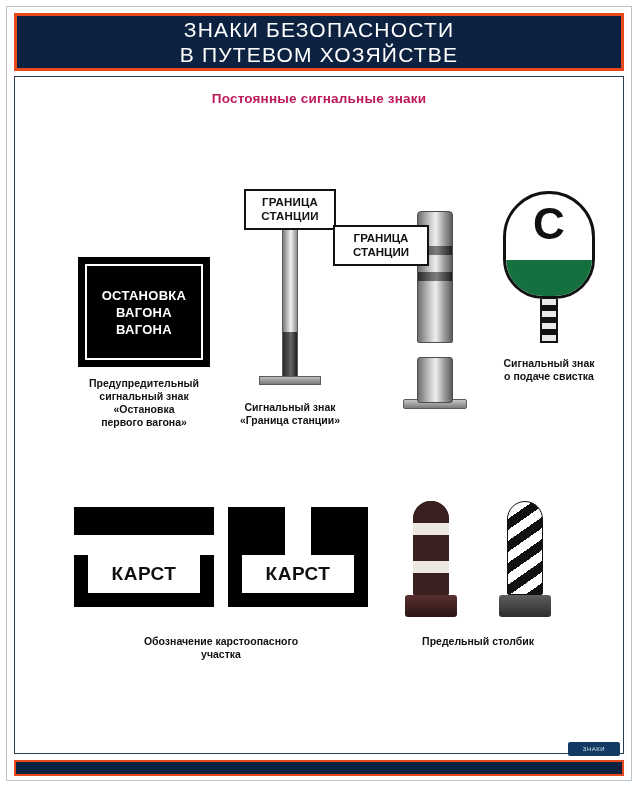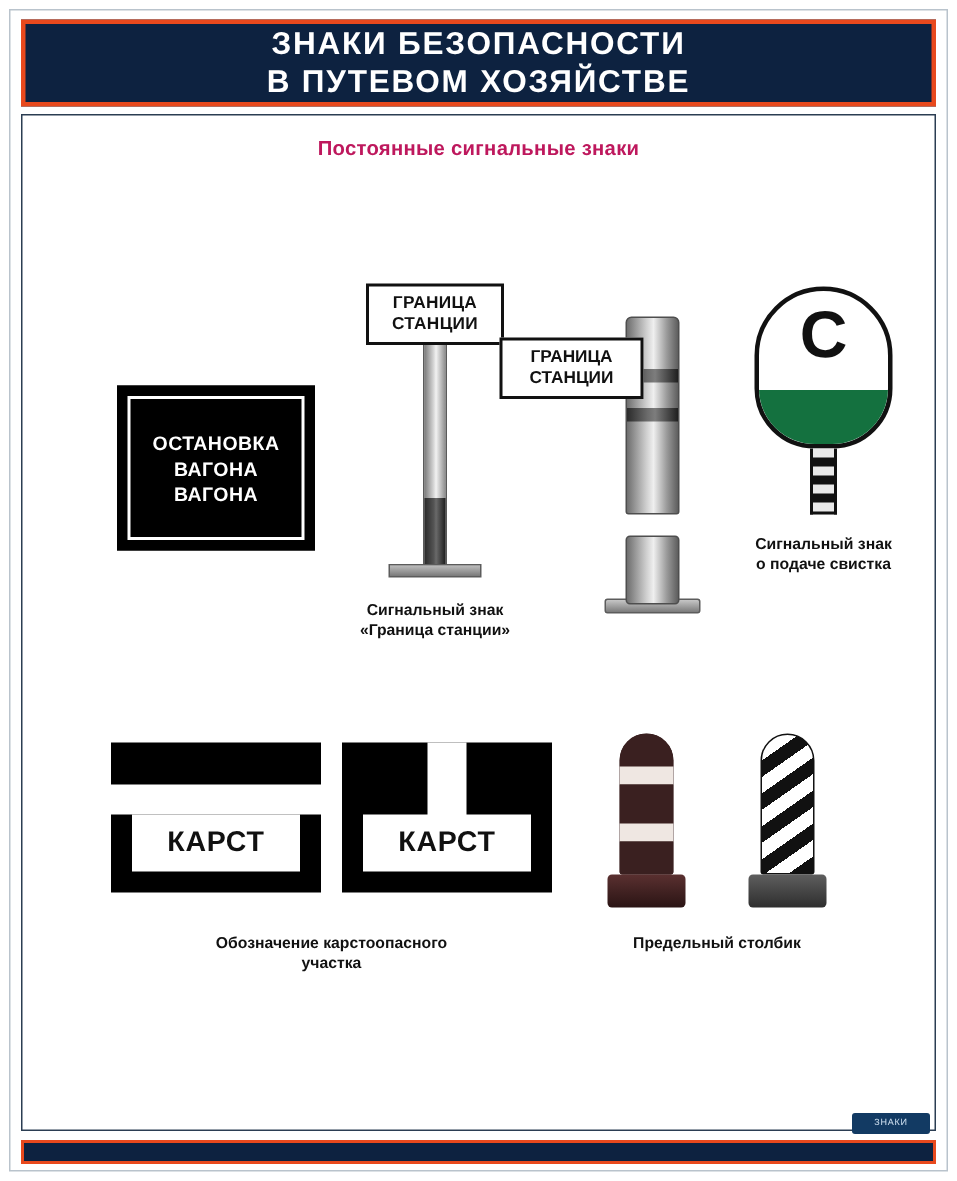--- a/index.html
+++ b/index.html
@@ -30,21 +30,21 @@
     background:#0d2240;
     border:3px solid #e8491d;
     box-sizing:border-box;
     display:flex;
     flex-direction:column;
     align-items:center;
     justify-content:center;
   }
   .header-line{
     color:#ffffff;
-    font-weight:bold;
+    font-weight:normal;
     font-size:21px;
     letter-spacing:1.2px;
     line-height:25px;
     text-align:center;
   }
   
   .body-area{
     position:absolute;
     left:14px;top:76px;
     width:610px;height:678px;
@@ -219,21 +219,21 @@
     margin-top:10px;
     text-align:center;
     font-size:10.5px;
     font-weight:bold;
     color:#111111;
     line-height:13px;
   }
 
   
   .row2{
-    position:absolute;left:0;top:418px;width:100%;height:220px;
+    position:absolute;left:0;top:430px;width:100%;height:220px;
   }
   .karst{
     width:140px;height:100px;
     background:#000000;
     position:relative;
     margin:0 auto;
   }
   .karst .whitebar{
     position:absolute;left:0;width:100%;height:20px;background:#ffffff;
   }
@@ -316,20 +316,26 @@
 
     <div class="row1">
 
       <div class="item1">
         <div class="blacksign">
           <div class="inner">
             <span>ОСТАНОВКА</span>
             <span>ВАГОНА</span>
             <span>ВАГОНА</span>
           </div>
+        </div>
+        <div class="caption">
+          <div>Предупредительный</div>
+          <div>сигнальный знак</div>
+          <div>«Остановка</div>
+          <div>первого вагона»</div>
         </div>
       </div>
 
       <div class="item2">
         <div class="plate">
           <span>ГРАНИЦА</span>
           <span>СТАНЦИИ</span>
         </div>
         <div class="post2">
           <div class="dark"></div>

